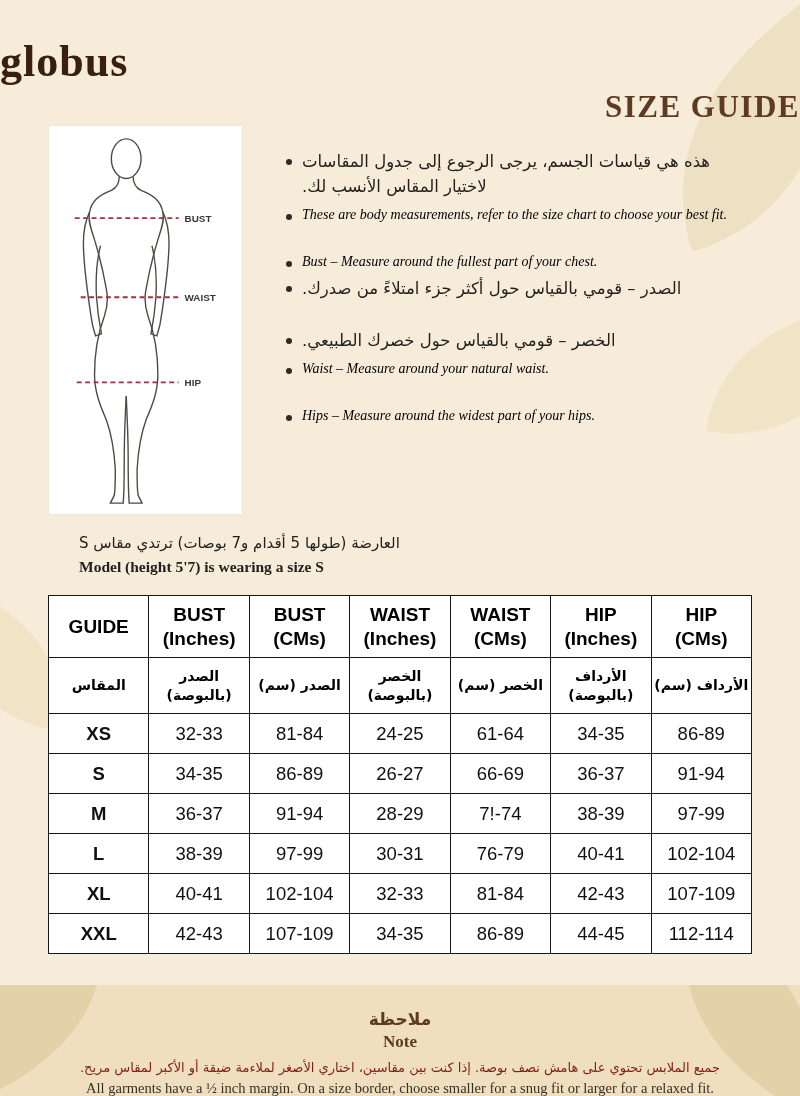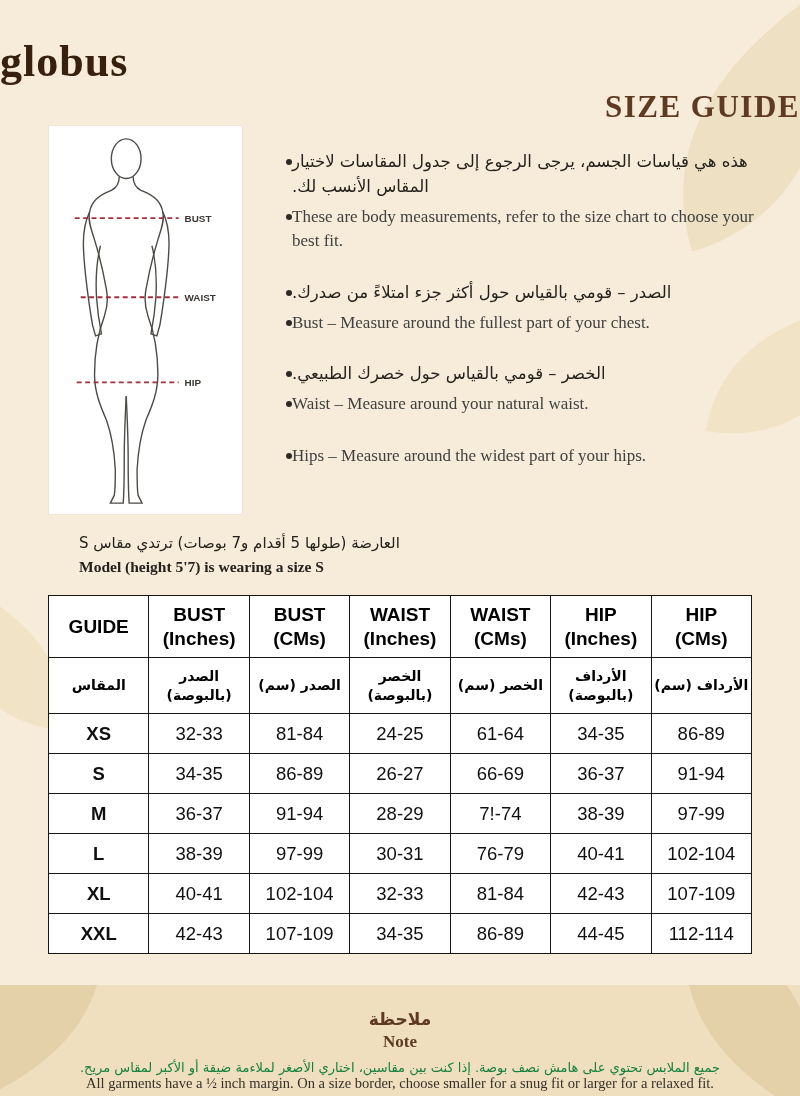--- a/index.html
+++ b/index.html
@@ -36,28 +36,28 @@
     position:absolute; left:48px; top:125px;
     width:195px; height:390px;
     background:#ffffff; border:1px solid #efe7d6;
   }
   .figure-box svg { width:100%; height:100%; display:block; }
 
   .bullets {
     position:absolute; left:286px; top:150px; width:468px;
   }
   .group { margin-bottom:27px; }
-  .item { display:flex; margin-bottom:5px; }
+  .item { display:flex; gap:10px; margin-bottom:5px; }
   .dot { width:6px; height:6px; border-radius:50%; background:#2e2a25; margin-top:9px; flex:none; }
   .txt-ar {
     font-family:"DejaVu Sans", sans-serif;
     direction:rtl; text-align:left;
     font-size:16.5px; line-height:1.5; color:#24211d; flex:1;
   }
-  .txt-en { font-size:17px; line-height:1.45; color:#404040; flex:1; }
+  .txt-en { font-size:14px; line-height:1.45; color:#000000; flex:1;font-style:italic; }
 
   .model-note { position:absolute; left:48px; top:532px; width:480px;margin-left:31px; }
   .model-ar {
     font-family:"DejaVu Sans", sans-serif; direction:rtl; text-align:left;
     font-size:15px; line-height:1.5; font-weight:500;
   }
   .model-en { font-size:15.5px; font-weight:600; line-height:1.5; }
 
   table.size-table {
     position:absolute; left:48px; top:595px; width:704px;
@@ -88,21 +88,21 @@
   .note-title-ar {
     font-family:"DejaVu Sans", sans-serif; font-weight:bold;
     font-size:17px; color:#5d3a21; margin-bottom:3px;
   }
   .note-title-en {
     font-family:"Liberation Serif", serif; font-weight:bold;
     font-size:17px; color:#5d3a21; margin-bottom:8px;
   }
   .note-body-ar {
     font-family:"DejaVu Sans", sans-serif; direction:rtl;
-    font-size:13px; color:#15803d; white-space:nowrap; 
+    font-size:13px; color:#7f1d1d; white-space:nowrap; margin-bottom:5px;
   }
   .note-body-en {
     font-family:"Liberation Serif", serif;
     font-size:14.5px; color:#34302a; white-space:nowrap;
   }
 </style>
 </head>
 <body>
 
 <div class="page">
@@ -157,25 +157,25 @@
           <div class="txt-ar">هذه هي قياسات الجسم، يرجى الرجوع إلى جدول المقاسات لاختيار المقاس الأنسب لك.</div>
         </div>
         <div class="item">
           <span class="dot"></span>
           <div class="txt-en">These are body measurements, refer to the size chart to choose your best fit.</div>
         </div>
       </div>
       <div class="group">
         <div class="item">
           <span class="dot"></span>
+          <div class="txt-en">Bust – Measure around the fullest part of your chest.</div>
+        </div>
+        <div class="item">
+          <span class="dot"></span>
           <div class="txt-ar">الصدر – قومي بالقياس حول أكثر جزء امتلاءً من صدرك.</div>
-        </div>
-        <div class="item">
-          <span class="dot"></span>
-          <div class="txt-en">Bust – Measure around the fullest part of your chest.</div>
         </div>
       </div>
       <div class="group">
         <div class="item">
           <span class="dot"></span>
           <div class="txt-ar">الخصر – قومي بالقياس حول خصرك الطبيعي.</div>
         </div>
         <div class="item">
           <span class="dot"></span>
           <div class="txt-en">Waist – Measure around your natural waist.</div>

